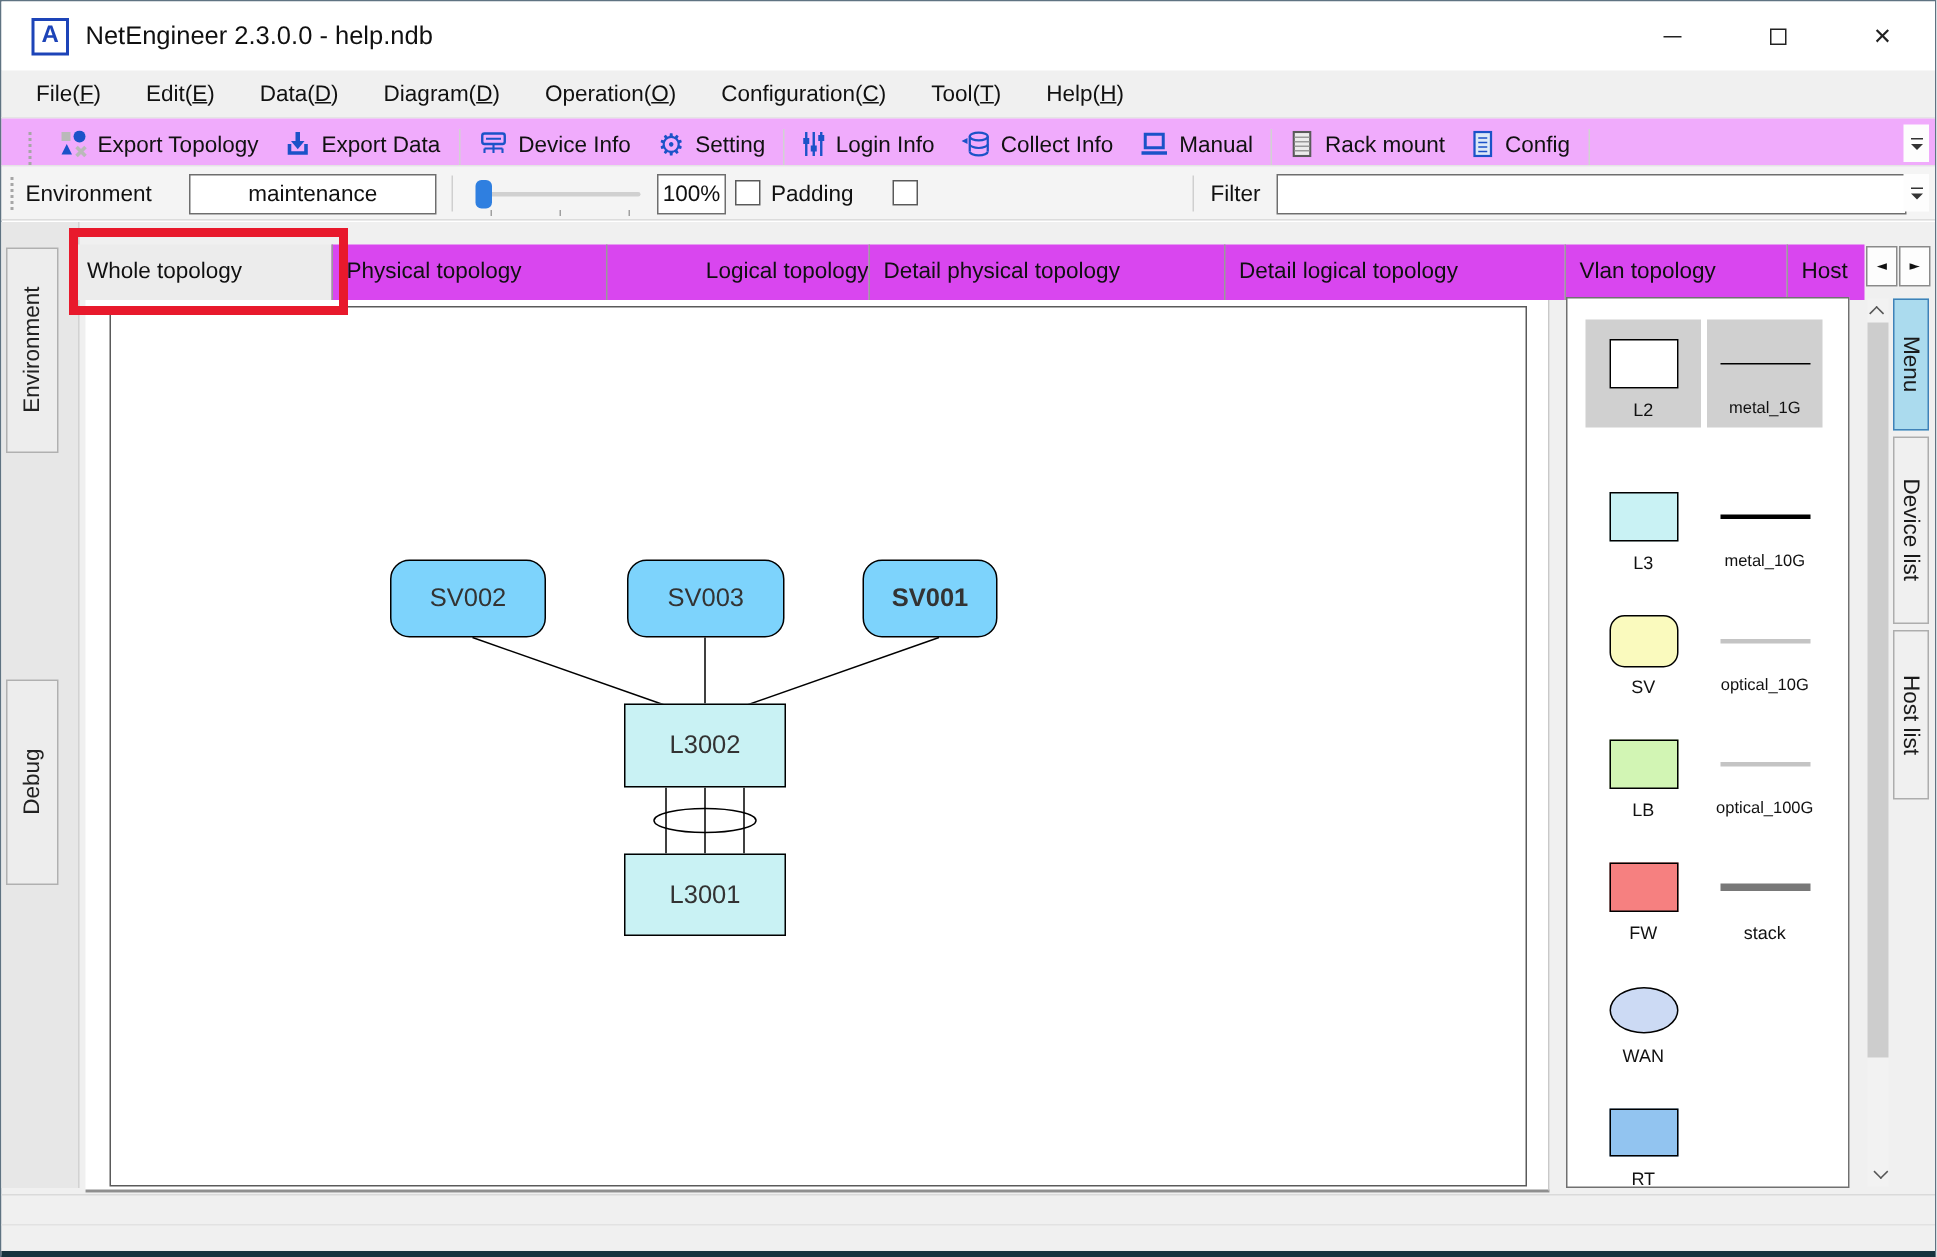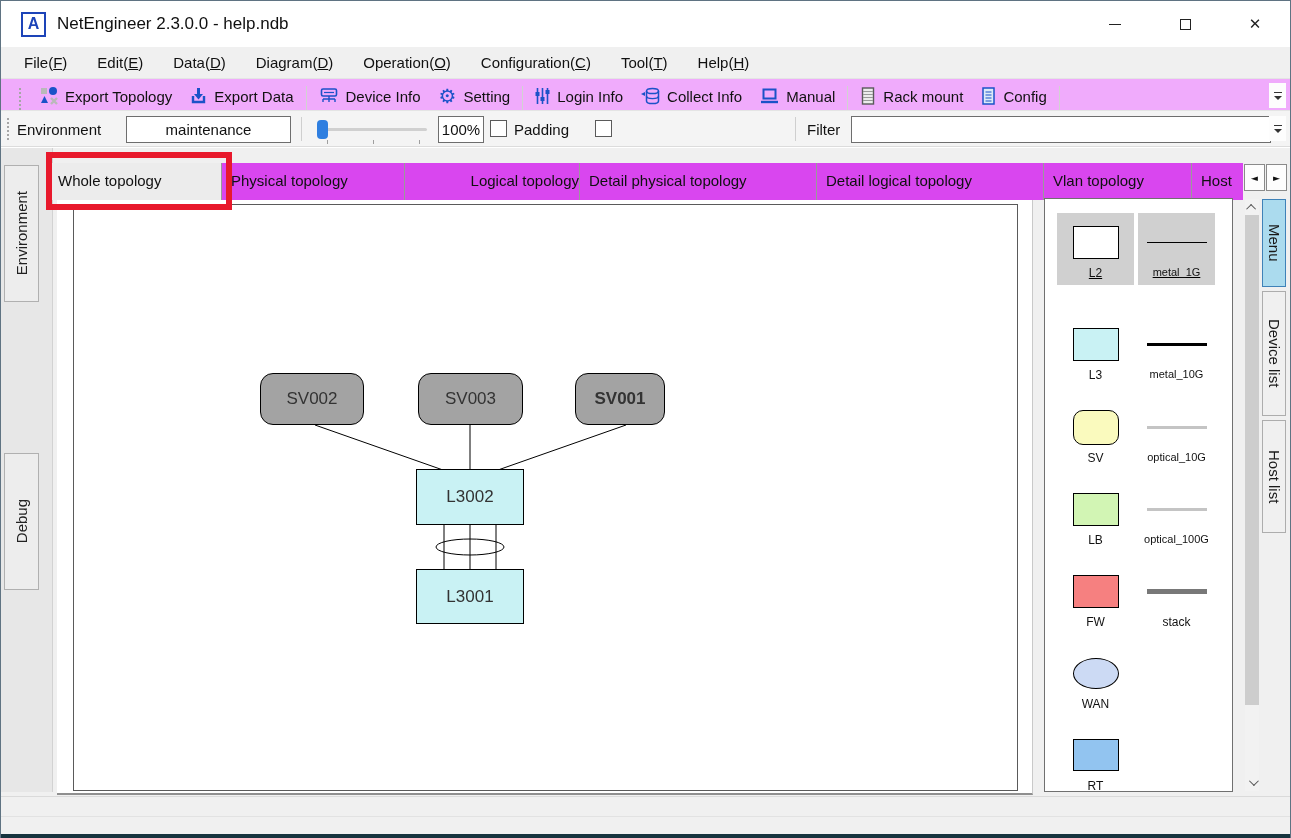--- a/index.html
+++ b/index.html
@@ -71,28 +71,28 @@
 
   .red-annotation { position:absolute; left:45px; top:4px; width:186px; height:58px;
                     border:6px solid #e8192c; z-index:40; }
 
   .page { position:absolute; left:56px; top:52px; width:976px; height:595px; background:#fff;
           border-bottom:2px solid #8f8f8f; border-right:1px solid #c9c9c9; }
   .drawing { position:absolute; left:72px; top:56px; width:945px; height:587px; background:#fff; border:1px solid #5a5a5a; }
   .drawing svg { position:absolute; inset:0; }
   .node { position:absolute; border:1px solid #000; display:flex; align-items:center; justify-content:center;
           font-size:17px; color:#333; }
-  .node.sv { background:#a3a3a3; border-radius:13px; }
+  .node.sv { background:#7dd3fc; border-radius:13px; }
   .node.l3 { background:#c9f2f4; }
 
   
   .palette { position:absolute; left:1043px; top:50px; width:189px; height:594px; background:#fff; border:1px solid #707070; }
   .cell { position:absolute; width:77px; height:72px; display:flex; flex-direction:column; align-items:center;
           justify-content:flex-start; padding-top:8px; }
-  .cell.sel { background:#d0d0d0;text-decoration:underline; }
+  .cell.sel { background:#d0d0d0; }
   .cell .sw-area { height:42px; display:flex; align-items:center; justify-content:center; }
   .cell .lbl { font-size:12px; color:#111; margin-top:3px; }
   .cell .lbl.small { font-size:11px; }
   .sw-rect { width:46px; height:33px; border:1px solid #000; }
   .sw-line { width:60px; }
 
   .vscroll { position:absolute; left:1244px; top:51px; width:14px; height:592px; background:#f2f2f2; }
   .vscroll .thumb { position:absolute; left:0; top:16px; width:14px; height:490px; background:#cdcdcd; }
   .vchev { position:absolute; left:0; width:14px; height:15px; display:flex; align-items:center; justify-content:center; }
   .chev { width:7px; height:7px; border-left:1.5px solid #555; border-top:1.5px solid #555; }

